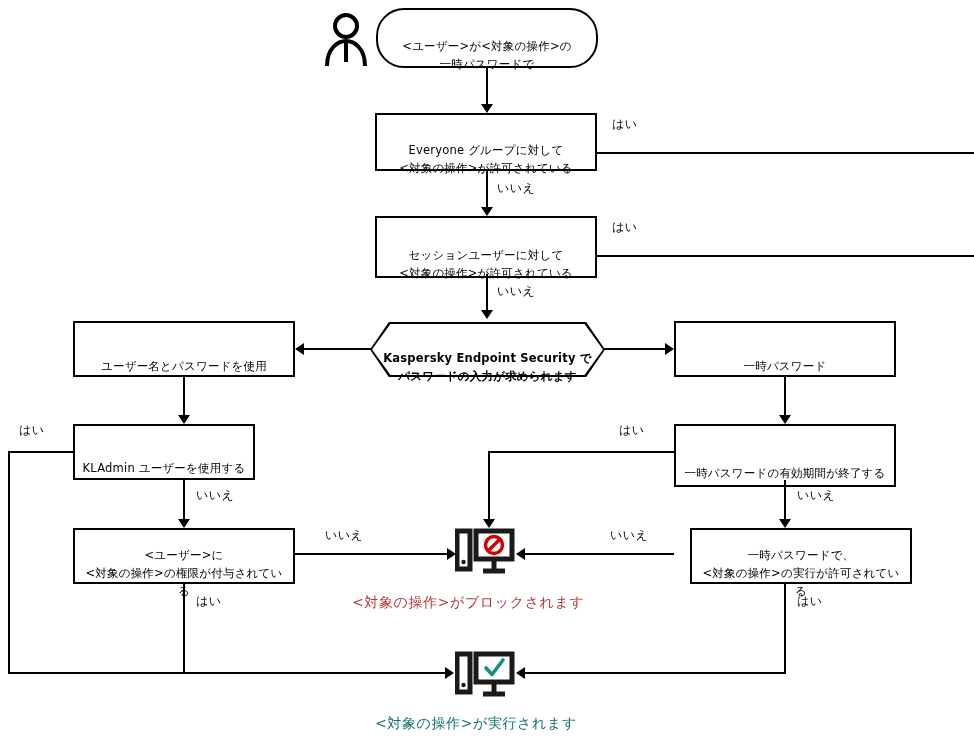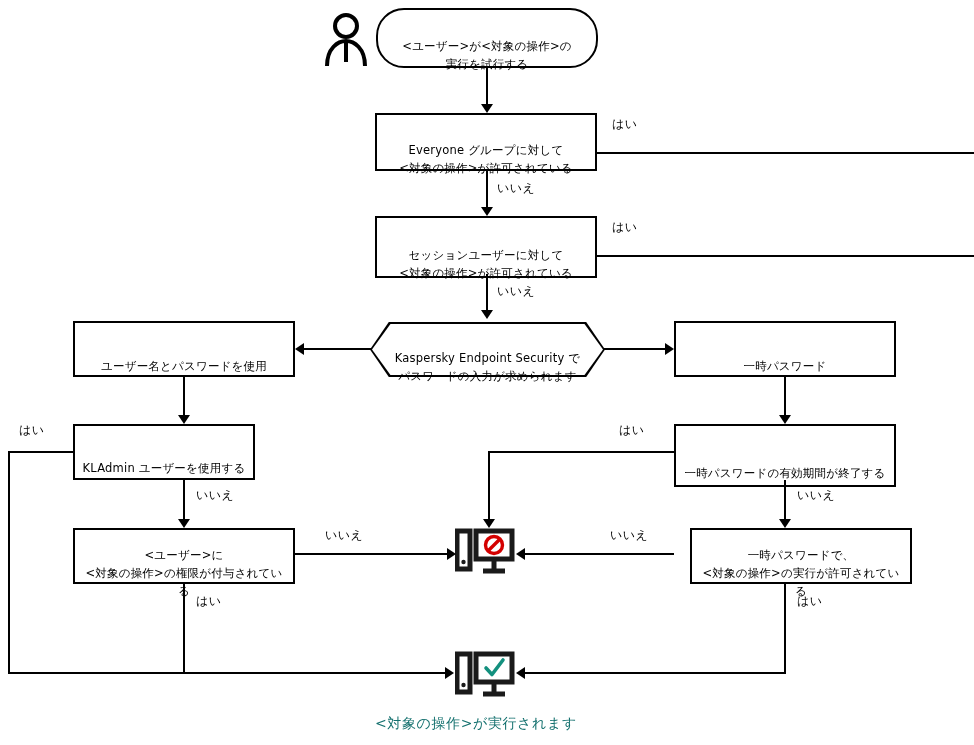--- a/index.html
+++ b/index.html
@@ -118,39 +118,39 @@
     <svg width="48" height="58" viewBox="0 0 48 58">
       <circle cx="24" cy="16" r="11" fill="none" stroke="#000" stroke-width="4"></circle>
       <path d="M5 56 C5 38 16 31 24 31 C32 31 43 38 43 56" fill="none" stroke="#000" stroke-width="4"></path>
       <path d="M24 31 L24 52" stroke="#000" stroke-width="4"></path>
     </svg>
   </div>
 
   <div class="node terminator" style="left:376px; top:8px; width:222px; height:60px;">
     <span class="txt">
       <span>&lt;ユーザー&gt;が&lt;対象の操作&gt;の</span><br>
-      <span>実行を試行する</span>
+      <span>一時パスワードで</span>
     </span>
   </div>
 
   <div class="node" style="left:375px; top:113px; width:222px; height:58px;">
     <span class="txt">
       <span>Everyone グループに対して</span><br>
       <span>&lt;対象の操作&gt;が許可されている</span>
     </span>
   </div>
 
   <div class="node" style="left:375px; top:216px; width:222px; height:62px;">
     <span class="txt">
       <span>セッションユーザーに対して</span><br>
       <span>&lt;対象の操作&gt;が許可されている</span>
     </span>
   </div>
 
-  <div class="node hexagon" style="left:370px; top:322px; width:235px; height:55px;">
+  <div class="node hexagon" style="left:370px; top:322px; width:235px; height:55px;font-weight:bold;">
     <div class="hexfill"></div>
     <div class="hexinner"></div>
     <span class="txt">
       <span>Kaspersky Endpoint Security で</span><br>
       <span>パスワードの入力が求められます</span>
     </span>
   </div>
 
   <div class="node" style="left:674px; top:321px; width:222px; height:56px;">
     <span class="txt">一時パスワード</span>
@@ -260,16 +260,17 @@
   <div class="edge-label" style="left:610px; top:527px;">いいえ</div>
 
   <div class="line v" style="left:183px; top:584px; height:89px;"></div>
   <div class="edge-label" style="left:196px; top:593px;">はい</div>
 
   <div class="line v" style="left:784px; top:584px; height:89px;"></div>
   <div class="line h" style="left:525px; top:672px; width:261px;"></div>
   <div class="arrow left" style="left:516px; top:667px;"></div>
   <div class="edge-label" style="left:797px; top:593px;">はい</div>
 
+  <div class="caption blocked" style="left:352px; top:594px;">&lt;対象の操作&gt;がブロックされます</div>
 
   <div class="caption allowed" style="left:375px; top:715px;">&lt;対象の操作&gt;が実行されます</div>
 
 </div>
 
 </body></html>

